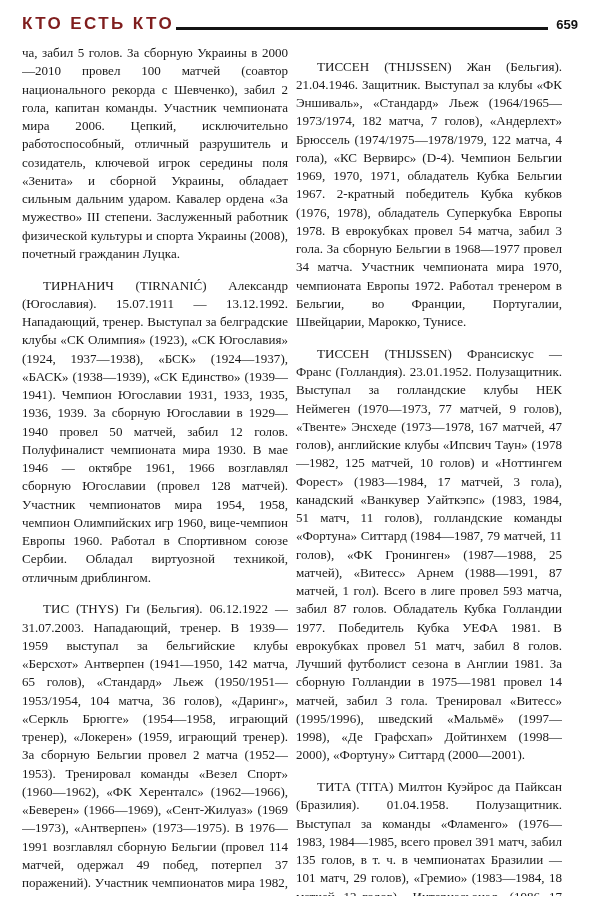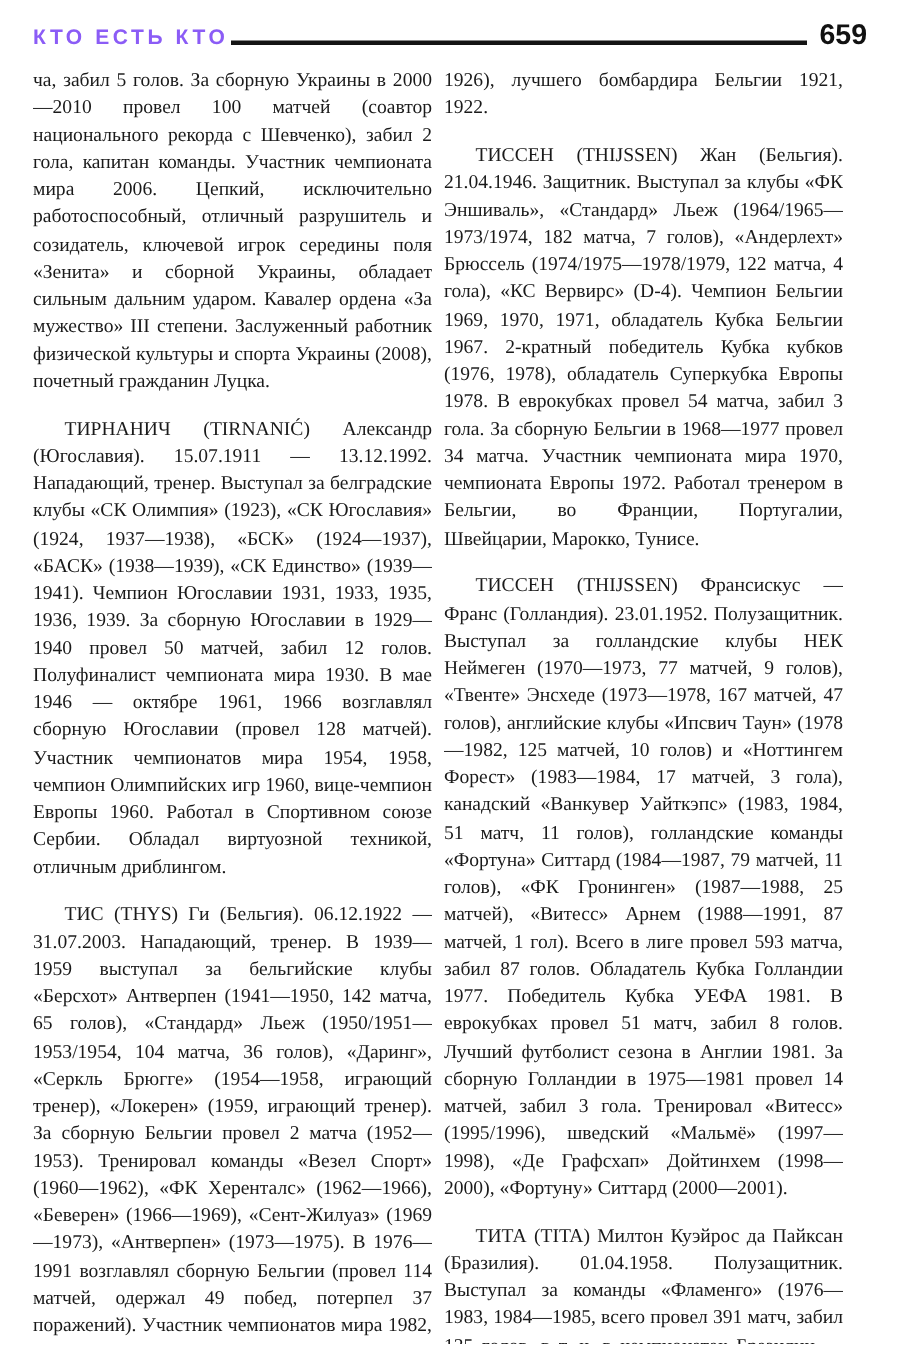--- a/index.html
+++ b/index.html
@@ -28,38 +28,38 @@
     top: 13px;
     left: 22px;
     right: 22px;
     height: 22px;
     display: flex;
     align-items: center;
   }
   .runhead-title {
     font-family: "Liberation Sans", "DejaVu Sans", sans-serif;
     font-weight: bold;
-    font-size: 14px;
+    font-size: 17px;
     letter-spacing: 2.4px;
     white-space: nowrap;
-    color: #8b5cf6;
+    color: #7f1d1d;
     padding-right: 2px;
   }
   .runhead-rule {
     flex: 1 1 auto;
     height: 2.6px;
     background: #141414;
     margin: 0 8px 1px 0;
     align-self: flex-end;
     margin-bottom: 5px;
   }
   .runhead-folio {
     font-family: "Liberation Sans", "DejaVu Sans", sans-serif;
     font-weight: bold;
-    font-size: 19px;
+    font-size: 13px;
     color: #111;
     letter-spacing: 0px;
     white-space: nowrap;
   }
 
   
   .columns {
     position: absolute;
     top: 44px;
     left: 22px;
@@ -118,21 +118,20 @@
       </p>
 
       <p class="entry">
         <span class="hw">ТИС (THYS) Ги (Бельгия).</span><span> 06.12.1922 — 31.07.2003. Нападающий, тренер. В 1939—1959 выступал за бельгийские клубы «Берсхот» Антверпен (1941—1950, 142 матча, 65 голов), «Стандард» Льеж (1950/1951—1953/1954, 104 матча, 36 голов), «Даринг», «Серкль Брюгге» (1954—1958, играющий тренер), «Локерен» (1959, играющий тренер). За сборную Бельгии провел 2 матча (1952—1953). Тренировал команды «Везел Спорт» (1960—1962), «ФК Херенталс» (1962—1966), «Беверен» (1966—1969), «Сент-Жилуаз» (1969—1973), «Антверпен» (1973—1975). В 1976—1991 возглавлял сборную Бельгии (провел 114 матчей, одержал 49 побед, потерпел 37 поражений). Участник чемпионатов мира 1982, 1986, 1990, чемпионатов Европы 1980 (вице-чемпион), 1984. Лучший тренер бельгийского футбола. Сын </span>
       </p>
 
     </div>
 
     <div class="col">
 
-      <p class="cont first">1926), лучшего бомбардира Бельгии 1921, 1922.</p>
 
       <p class="entry">
         <span class="hw">ТИССЕН (THIJSSEN) Жан (Бельгия).</span><span> 21.04.1946. Защитник. Выступал за клубы «ФК Эншиваль», «Стандард» Льеж (1964/1965—1973/1974, 182 матча, 7 голов), «Андерлехт» Брюссель (1974/1975—1978/1979, 122 матча, 4 гола), «КС Вервирс» (D-4). Чемпион Бельгии 1969, 1970, 1971, обладатель Кубка Бельгии 1967. 2-кратный победитель Кубка кубков (1976, 1978), обладатель Суперкубка Европы 1978. В еврокубках провел 54 матча, забил 3 гола. За сборную Бельгии в 1968—1977 провел 34 матча. Участник чемпионата мира 1970, чемпионата Европы 1972. Работал тренером в Бельгии, во Франции, Португалии, Швейцарии, Марокко, Тунисе.</span>
       </p>
 
       <p class="entry">
         <span class="hw">ТИССЕН (THIJSSEN) Франсискус — Франс (Голландия).</span><span> 23.01.1952. Полузащитник. Выступал за голландские клубы НЕК Неймеген (1970—1973, 77 матчей, 9 голов), «Твенте» Энсхеде (1973—1978, 167 матчей, 47 голов), английские клубы «Ипсвич Таун» (1978—1982, 125 матчей, 10 голов) и «Ноттингем Форест» (1983—1984, 17 матчей, 3 гола), канадский «Ванкувер Уайткэпс» (1983, 1984, 51 матч, 11 голов), голландские команды «Фортуна» Ситтард (1984—1987, 79 матчей, 11 голов), «ФК Гронинген» (1987—1988, 25 матчей), «Витесс» Арнем (1988—1991, 87 матчей, 1 гол). Всего в лиге провел 593 матча, забил 87 голов. Обладатель Кубка Голландии 1977. Победитель Кубка УЕФА 1981. В еврокубках провел 51 матч, забил 8 голов. Лучший футболист сезона в Англии 1981. За сборную Голландии в 1975—1981 провел 14 матчей, забил 3 гола. Тренировал «Витесс» (1995/1996), шведский «Мальмё» (1997—1998), «Де Графсхап» Дойтинхем (1998—2000), «Фортуну» Ситтард (2000—2001).</span>
       </p>
 
       <p class="entry">

